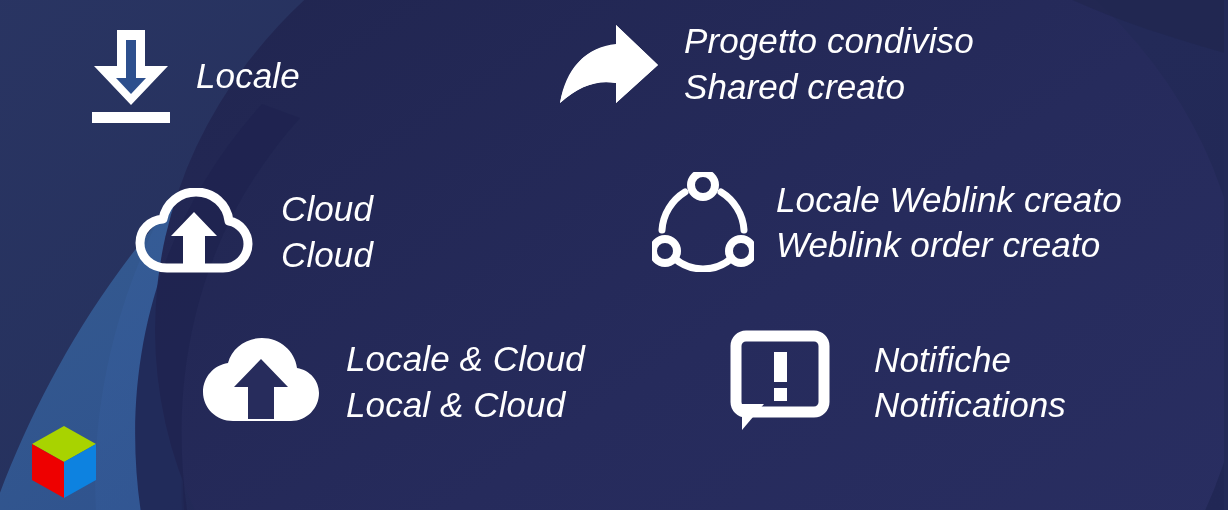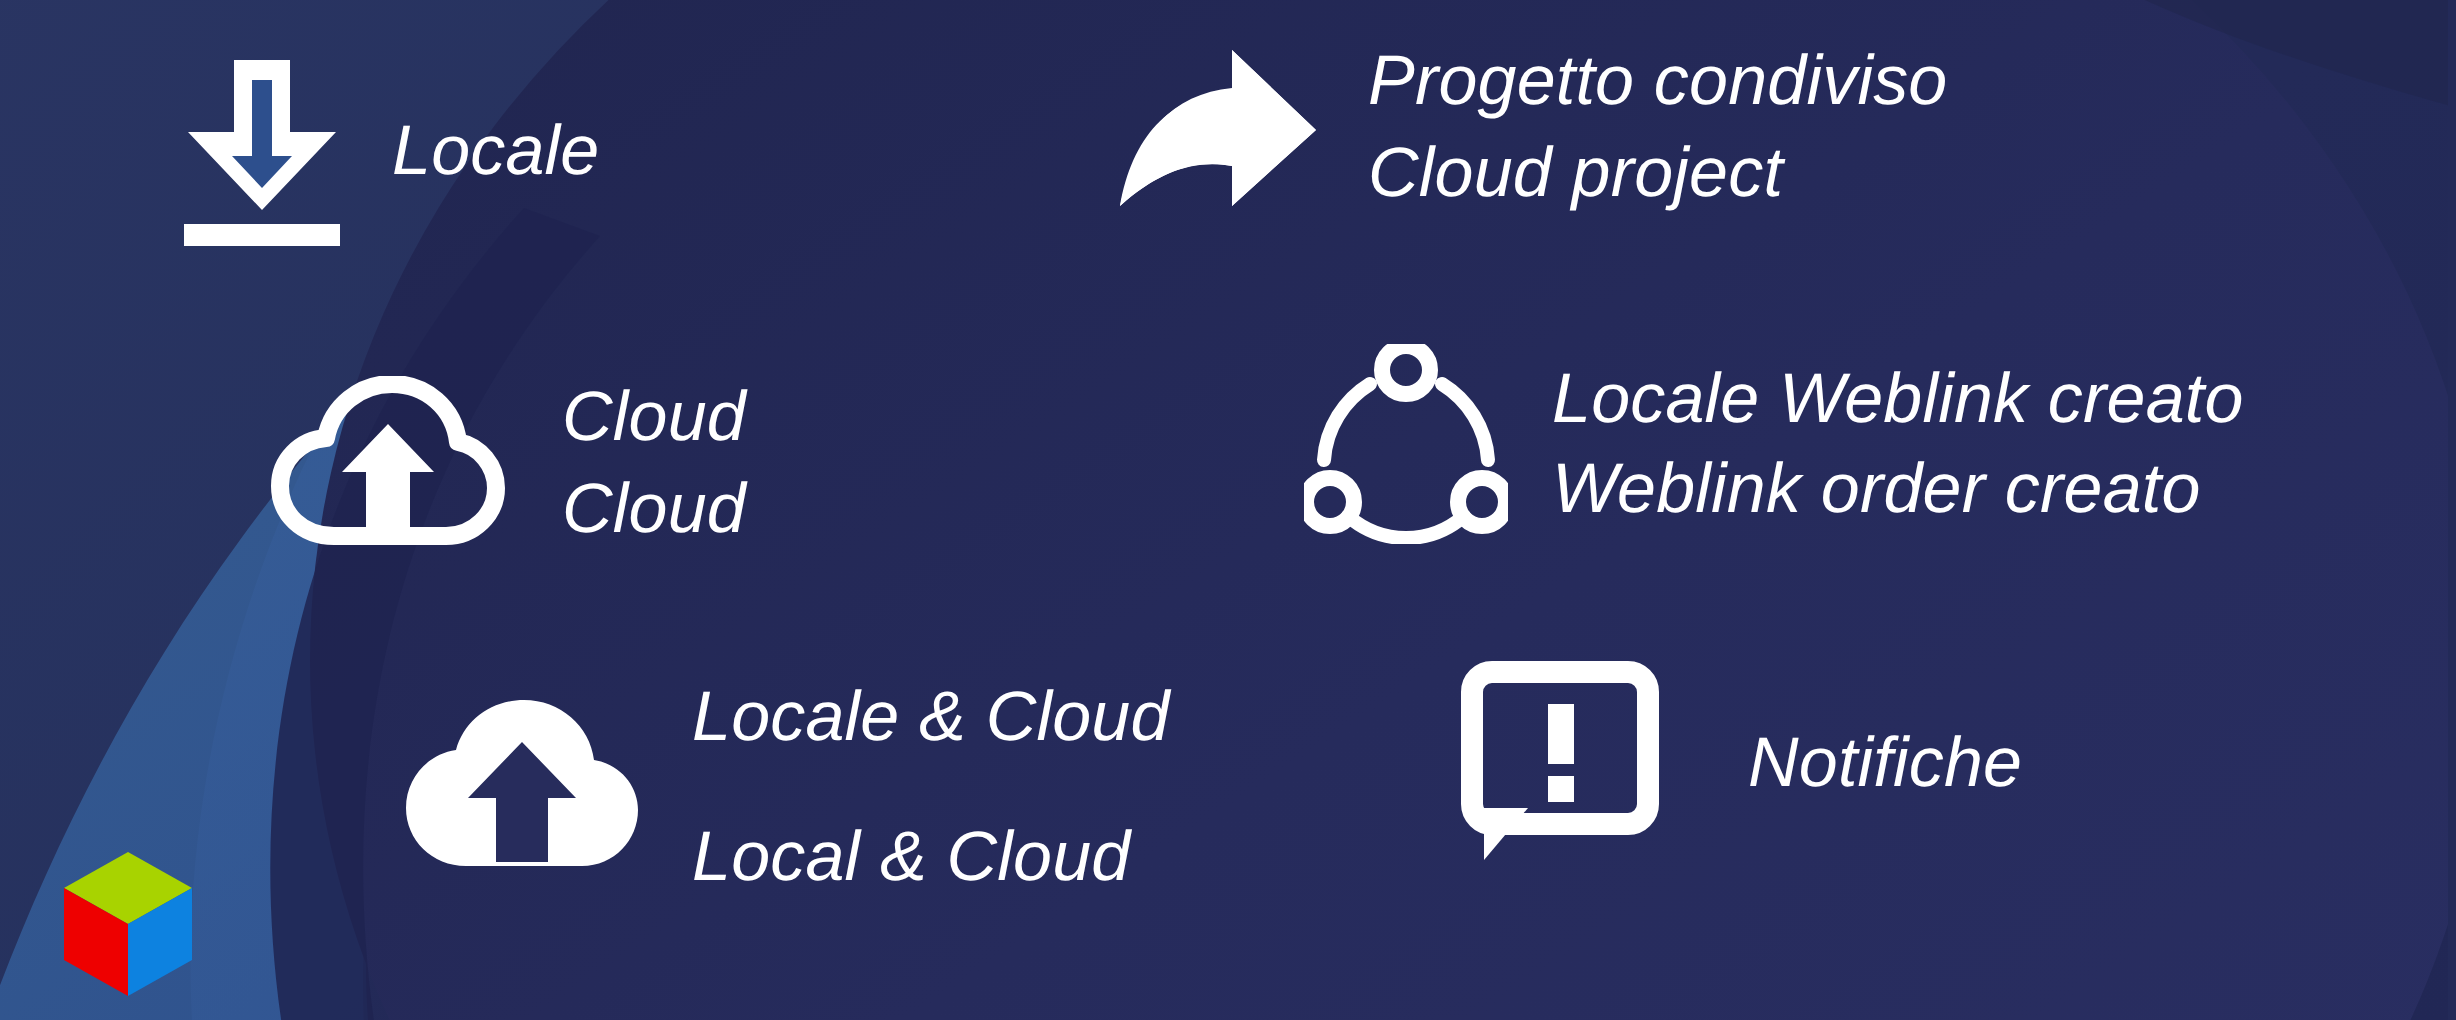--- a/index.html
+++ b/index.html
@@ -44,21 +44,21 @@
   #item-cloud        {left:135px; top:186px;}
   #item-cloud .ico   {width:118px;height:88px;margin-right:28px;}
   #item-cloud .labels{font-size:35px;}
 
   #item-weblink        {left:652px; top:172px;}
   #item-weblink .ico   {width:102px;height:100px;margin-right:22px;}
   #item-weblink .labels{font-size:35px;}
 
   #item-localcloud        {left:200px; top:336px;}
   #item-localcloud .ico   {width:122px;height:90px;margin-right:24px;}
-  #item-localcloud .labels{font-size:35px;gap:24px;}
+  #item-localcloud .labels{font-size:35px;}
 
   #item-notifications        {left:730px; top:330px;justify-content:space-between;}
   #item-notifications .ico   {width:106px;height:104px;margin-right:38px;}
   #item-notifications .labels{font-size:35px;}
 
   
   #logo{position:absolute;left:28px;top:422px;width:72px;height:80px;}
 </style>
 </head>
 <body>
@@ -157,21 +157,21 @@
                    M58,34
                    C 36,38 22,50 15,66
                    C 31,54 47,50 62,52 L66,53 V70 L94,44 L66,16 V33 Z"></path>
           <path fill="#ffffff" d="M62,4 L104,44 L62,82 V62
                    C 42,58 24,66 6,82
                    C 14,46 32,26 62,23 Z"></path>
         </svg>
       </span>
       <span class="labels">
         <span class="l1">Progetto condiviso</span>
-        <span class="l2">Cloud project</span>
+        <span class="l2">Shared creato</span>
       </span>
     </div>
 
     <div class="item" id="item-cloud">
       <span class="ico">
         <svg viewBox="0 0 118 88" width="118" height="88" aria-hidden="true">
 
           <path fill="none" stroke="#ffffff" stroke-width="9" stroke-linejoin="round" d="M32,80
                    C 16,80 5,69 5,55
                    C 5,42 15,32 28,31
@@ -236,20 +236,21 @@
           <rect x="6" y="6" width="88" height="76" rx="10" ry="10" fill="none" stroke="#ffffff" stroke-width="11"></rect>
 
           <path fill="#ffffff" d="M12,74 H34 L12,100 Z"></path>
 
           <rect x="44" y="22" width="13" height="30" fill="#ffffff"></rect>
           <rect x="44" y="58" width="13" height="13" fill="#ffffff"></rect>
         </svg>
       </span>
       <span class="labels">
         <span class="l1">Notifiche</span>
+        <span class="l2">Notifications</span>
       </span>
     </div>
 
   </div>
 
   <div id="logo">
     <svg viewBox="0 0 72 80" width="72" height="80" aria-hidden="true">
 
       <polygon points="36,4 68,22 36,40 4,22" fill="#a8d300"></polygon>
 

